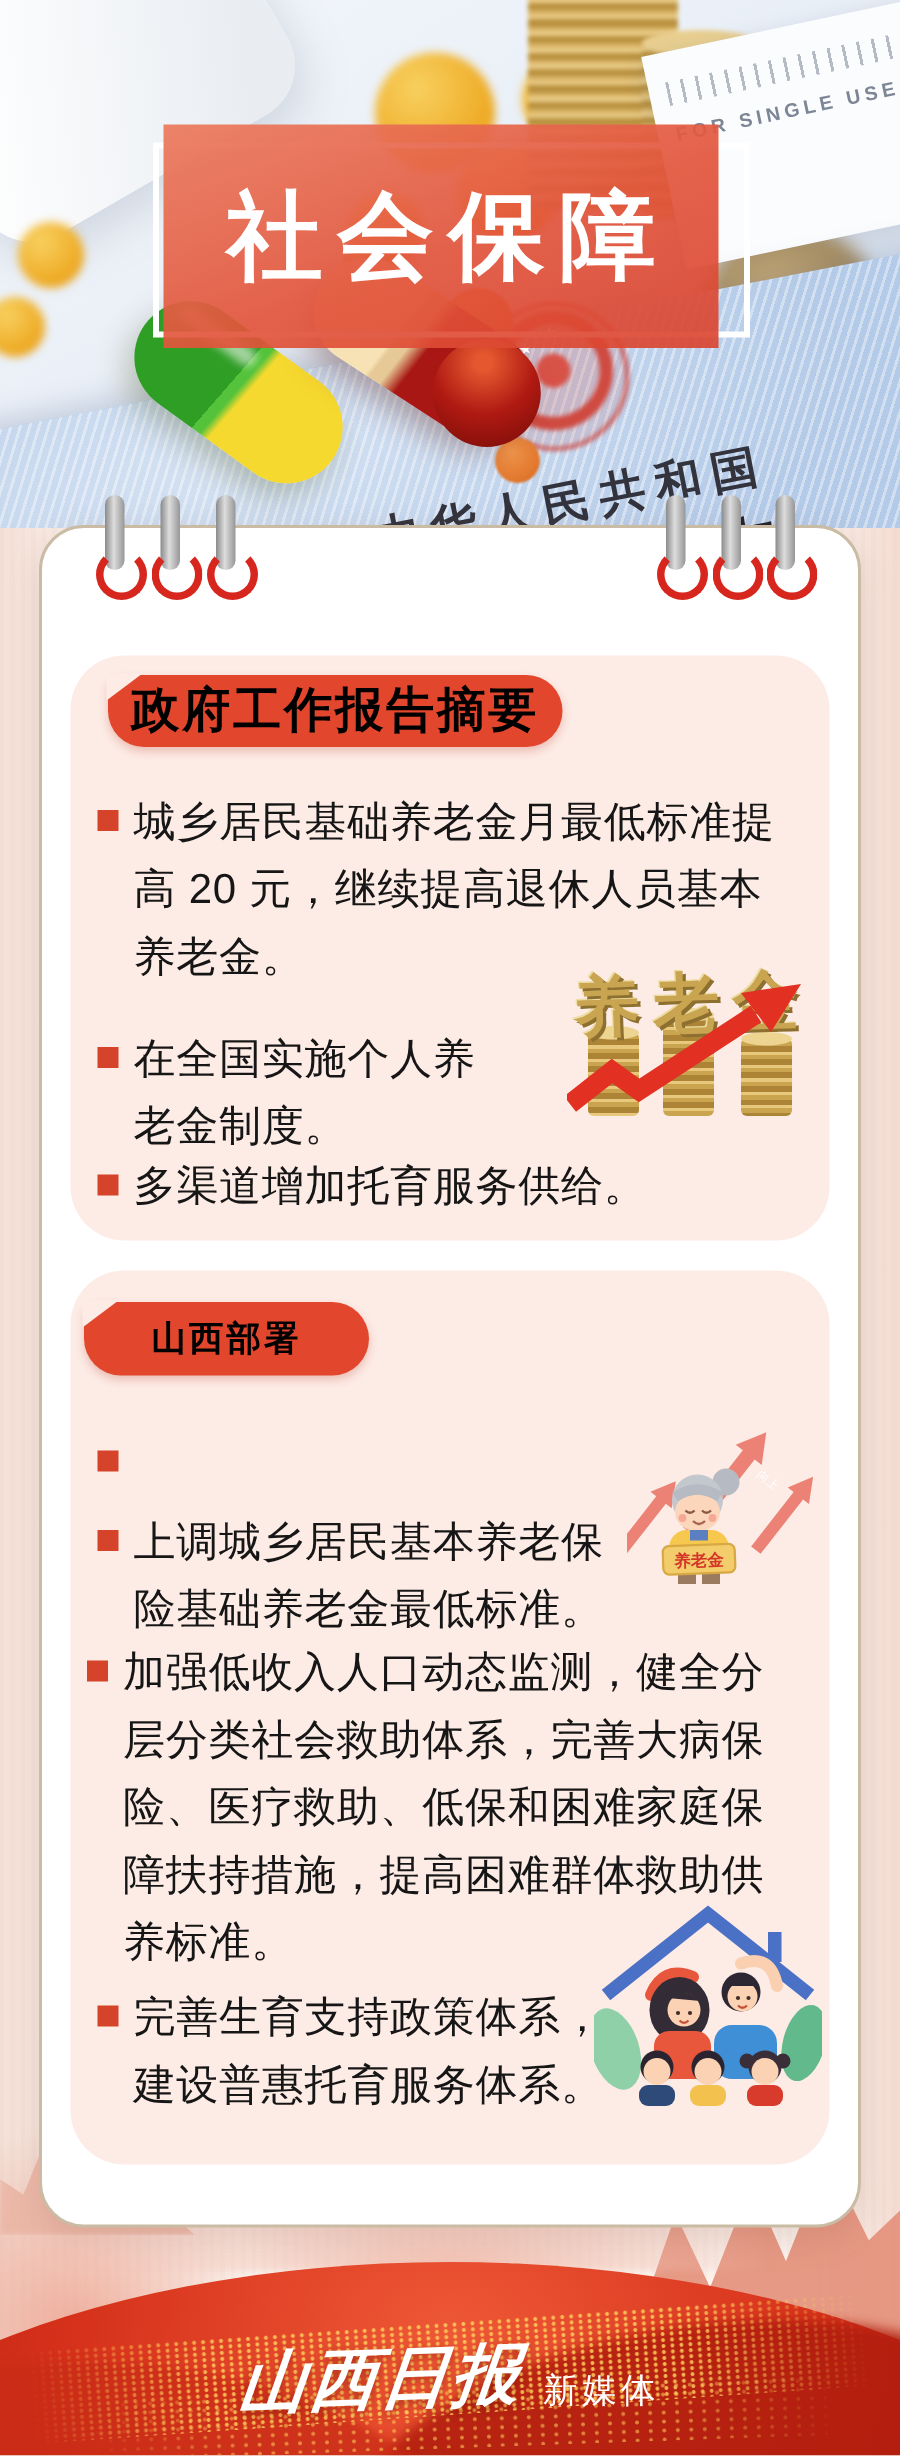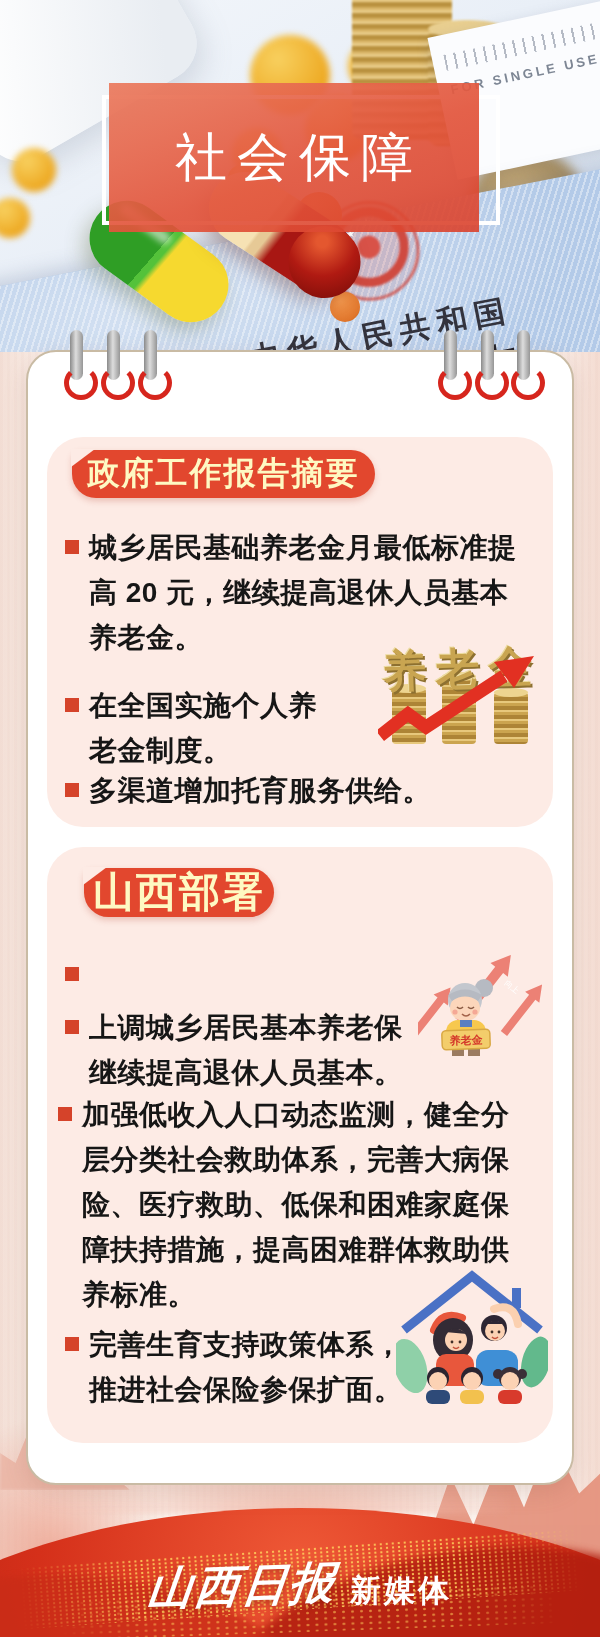--- a/index.html
+++ b/index.html
@@ -49,42 +49,42 @@
     background:rgba(255,255,255,.55);filter:blur(3px);}
   .cap-rc{left:202px;top:196px;width:160px;height:72px;transform:rotate(33deg);
     background:linear-gradient(95deg,#f6e2b4 0 38%,#e6c996 40% 45%,#a81713 52% 75%,#7e0b08);
     box-shadow:0 10px 20px rgba(100,40,30,.35);}
   .cap-rc::before{content:"";position:absolute;right:-8px;top:2px;width:72px;height:72px;border-radius:50%;
     background:radial-gradient(circle at 32% 28%,#e4572f 8%,#b01a12 48%,#700a06);}
   .title-frame{position:absolute;left:102px;top:95px;width:390px;height:122px;border:4px solid #ffffff;z-index:2;}
   .title-banner{position:absolute;left:109px;top:83px;width:370px;height:149px;z-index:3;
     display:flex;align-items:center;justify-content:center;
     background:linear-gradient(160deg,rgba(235,124,96,.94) 0%,rgba(226,84,59,.92) 55%,rgba(218,66,45,.9) 100%);}
-  .title-text{color:#fff;font-size:52px;font-weight:400;letter-spacing:10px;text-indent:10px;}
+  .title-text{color:#fff;font-size:64px;font-weight:700;letter-spacing:10px;text-indent:10px;}
 
   
   .paper{position:absolute;left:26px;top:350px;width:544px;height:1131px;z-index:2;
     background:#ffffff;border:2px solid #c9bba4;border-radius:30px;
     box-shadow:0 8px 22px rgba(150,90,70,.18);}
   .pin-bar{position:absolute;z-index:3;width:13px;height:50px;top:330px;border-radius:7px;
     background:linear-gradient(90deg,#8a8a8a,#dddddd 45%,#969696);}
   .pin-loop{position:absolute;z-index:3;width:24px;height:24px;top:366px;border-radius:50%;
     border:5px solid #d6261d;border-top-color:transparent;}
 
   
   .card{position:absolute;left:47px;width:506px;background:#fdebe5;border-radius:36px;z-index:2;}
-  .badge{position:absolute;z-index:3;background:#e2472e;color:#fef9c3;font-weight:700;
+  .badge{position:absolute;z-index:3;background:#e2472e;color:#000000;font-weight:700;
     border-radius:8px 26px 26px 26px;display:flex;align-items:center;justify-content:center;
     box-shadow:0 3px 6px rgba(180,60,40,.25);}
   .badge::after{content:"";position:absolute;top:-1px;left:-1px;width:0;height:0;
     border-top:18px solid #fdebe5;border-right:24px solid transparent;}
   .badge-label{letter-spacing:2px;}
   .bullet{position:absolute;z-index:3;display:flex;gap:10px;align-items:flex-start;}
   .sq{width:14px;height:14px;background:#d5432a;margin-top:15px;flex:none;}
-  .btext{margin:0;font-size:28px;line-height:45px;font-weight:700;color:#161616;
+  .btext{margin:0;font-size:28px;line-height:45px;font-weight:400;color:#161616;
     white-space:pre-line;letter-spacing:.5px;}
 
   
   .illu{position:absolute;z-index:3;}
   .coins-wrap{left:378px;top:632px;width:168px;height:112px;}
   .stack{position:absolute;width:34px;border-radius:4px;
     background:repeating-linear-gradient(180deg,#e7c87c 0 2px,#cba44f 2px 5px,#ad8436 5px 9px);}
   .stack::before{content:"";position:absolute;left:0;top:-4px;width:100%;height:9px;border-radius:50%;background:#edd490;}
   .coins-label{position:absolute;left:0;top:8px;width:168px;text-align:center;
     font-size:44px;font-weight:900;color:#c9a551;letter-spacing:9px;transform:rotate(-2deg);
@@ -115,21 +115,21 @@
     -webkit-mask-image:linear-gradient(90deg,transparent,#000 22%,#000 78%,transparent);
     mask-image:linear-gradient(90deg,transparent,#000 22%,#000 78%,transparent);}
   .g1{left:20px;top:148px;width:560px;height:62px;transform:rotate(-4deg);
     background-size:6px 4px;opacity:.9;filter:blur(.4px);}
   .g2{left:60px;top:192px;width:500px;height:40px;transform:rotate(-2deg);
     background-size:9px 6px;opacity:.6;}
   .brand{position:absolute;left:0;top:156px;width:600px;display:flex;justify-content:center;
     align-items:baseline;gap:14px;z-index:5;}
   .brand-script{font-family:"DejaVu Serif",serif;font-style:italic;font-weight:700;font-size:45px;
     color:#fff;transform:skewX(-8deg) rotate(-2deg);text-shadow:0 2px 6px rgba(120,20,5,.5);letter-spacing:2px;}
-  .brand-suffix{font-size:31px;font-weight:700;color:#fff;letter-spacing:3px;text-align:right;}
+  .brand-suffix{font-size:23px;font-weight:400;color:#fff;letter-spacing:3px;text-align:right;}
 </style>
 </head>
 <body>
 
 <div class="stage">
 
   <div class="hero">
     <div class="bottle"></div>
 
     <div class="pill" style="left:250px;top:35px;width:80px;height:80px;"></div>
@@ -227,44 +227,44 @@
     <div class="stack" style="left:64px;top:44px;height:68px;"></div>
     <div class="stack" style="left:116px;top:60px;height:52px;"></div>
     <div class="coins-label">养老金</div>
     <svg width="168" height="112" viewBox="0 0 168 112" style="position:absolute;left:0;top:0;">
       <polyline points="2,104 30,82 48,95 126,44" fill="none" stroke="#e23022" stroke-width="13"></polyline>
       <polygon points="156,24 116,30 136,56" fill="#e23022"></polygon>
     </svg>
   </div>
 
   <div class="card" style="top:847px;height:596px;"></div>
-  <div class="badge" style="left:84px;top:868px;width:190px;height:49px;font-size:41px;">
+  <div class="badge" style="left:56px;top:868px;width:190px;height:49px;font-size:23px;">
     <span class="badge-label">山西部署</span>
   </div>
 
   <div class="bullet" style="left:65px;top:952px;width:400px;">
     <span class="sq"></span>
   </div>
   <div class="bullet" style="left:65px;top:1005px;width:360px;">
     <span class="sq"></span>
     <p class="btext">上调城乡居民基本养老保
-继续提高退休人员基本。</p>
+险基础养老金最低标准。</p>
   </div>
   <div class="bullet" style="left:58px;top:1092px;width:470px;">
     <span class="sq"></span>
     <p class="btext">加强低收入人口动态监测，健全分
 层分类社会救助体系，完善大病保
 险、医疗救助、低保和困难家庭保
 障扶持措施，提高困难群体救助供
 养标准。</p>
   </div>
   <div class="bullet" style="left:65px;top:1322px;width:340px;">
     <span class="sq"></span>
     <p class="btext">完善生育支持政策体系，
-推进社会保险参保扩面。</p>
+建设普惠托育服务体系。</p>
   </div>
 
   <div class="illu granny-wrap">
     <svg width="130" height="118" viewBox="0 0 130 118">
       <g fill="#ec8175">
         <path d="M9,0 L18,16 L13,16 L13,70 L5,70 L5,16 L0,16 Z" transform="translate(2,42) rotate(38 9 35)"></path>
         <path d="M11,0 L22,19 L16,19 L16,84 L6,84 L6,19 L0,19 Z" transform="translate(56,8) rotate(38 11 42)"></path>
         <path d="M9,0 L18,16 L13,16 L13,62 L5,62 L5,16 L0,16 Z" transform="translate(96,40) rotate(38 9 31)"></path>
       </g>
       <text x="86" y="46" font-size="8" fill="#ffffff" transform="rotate(38 86 46)">向上</text>

